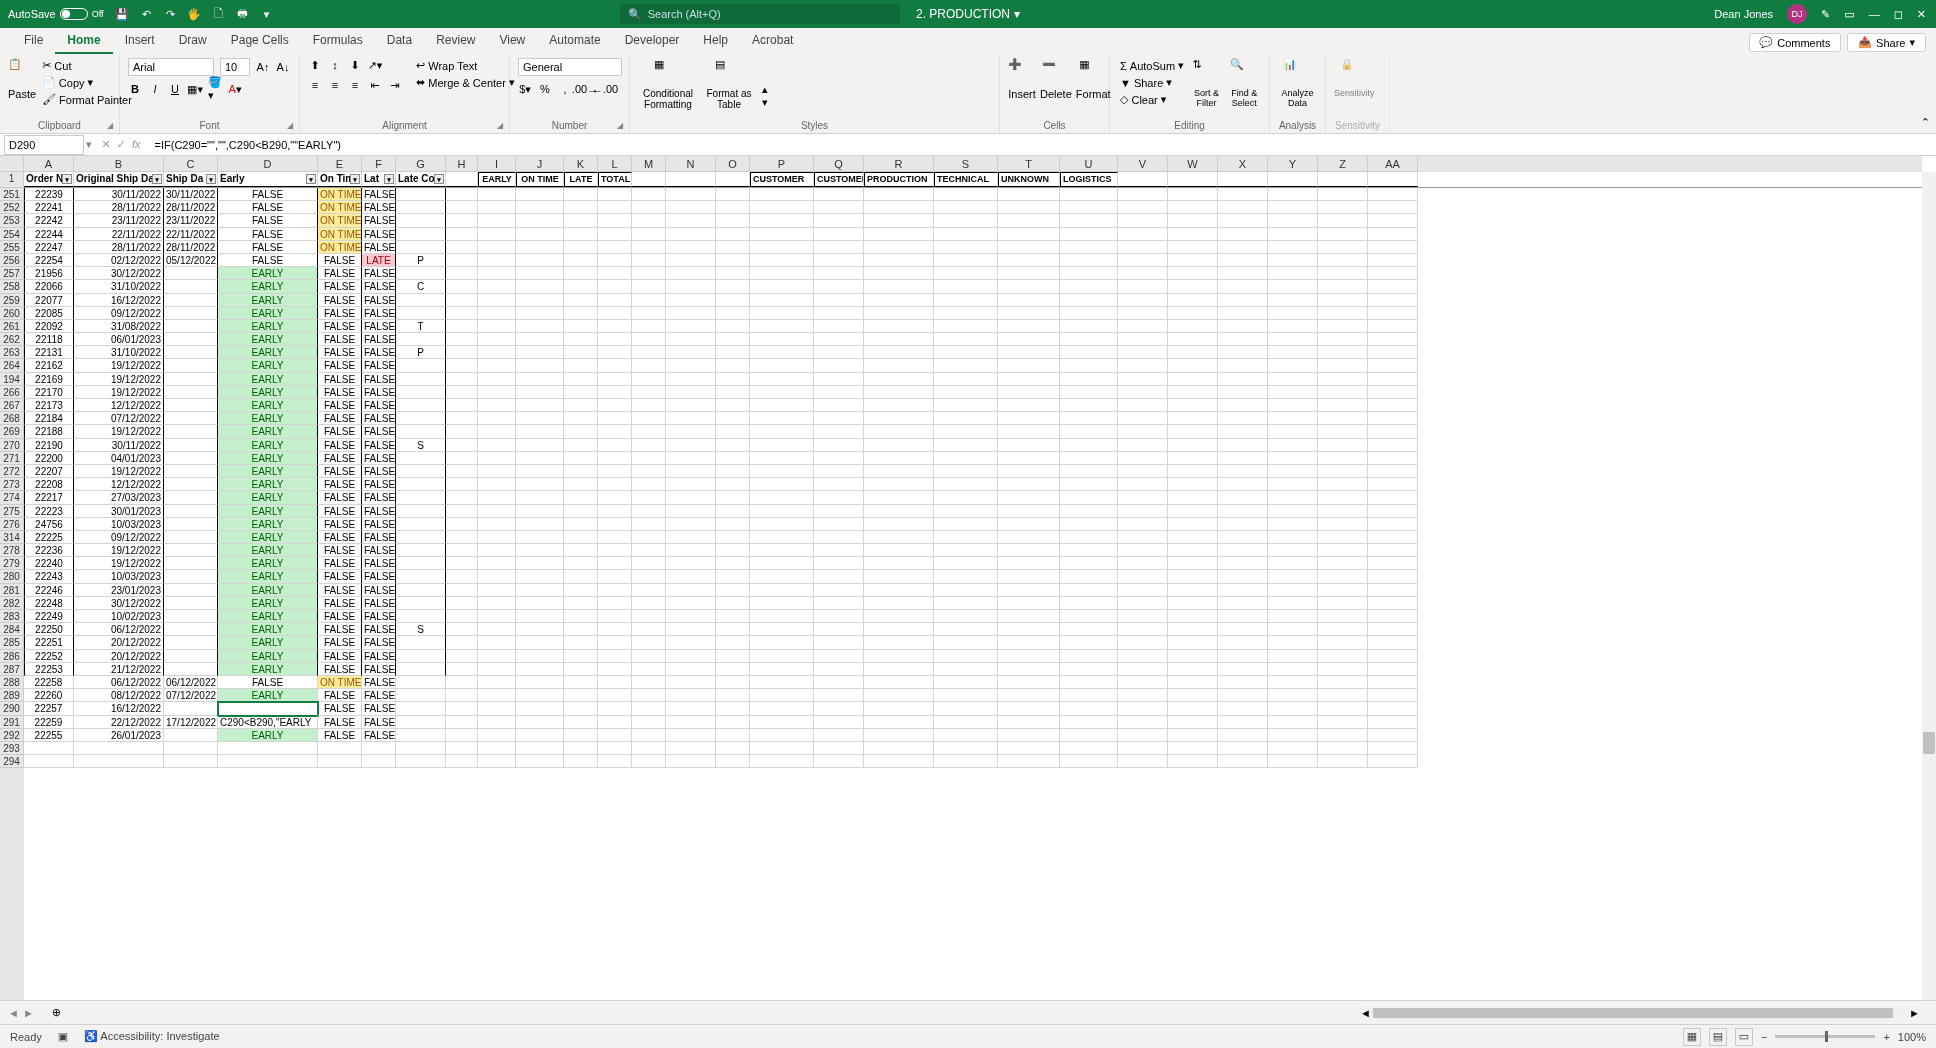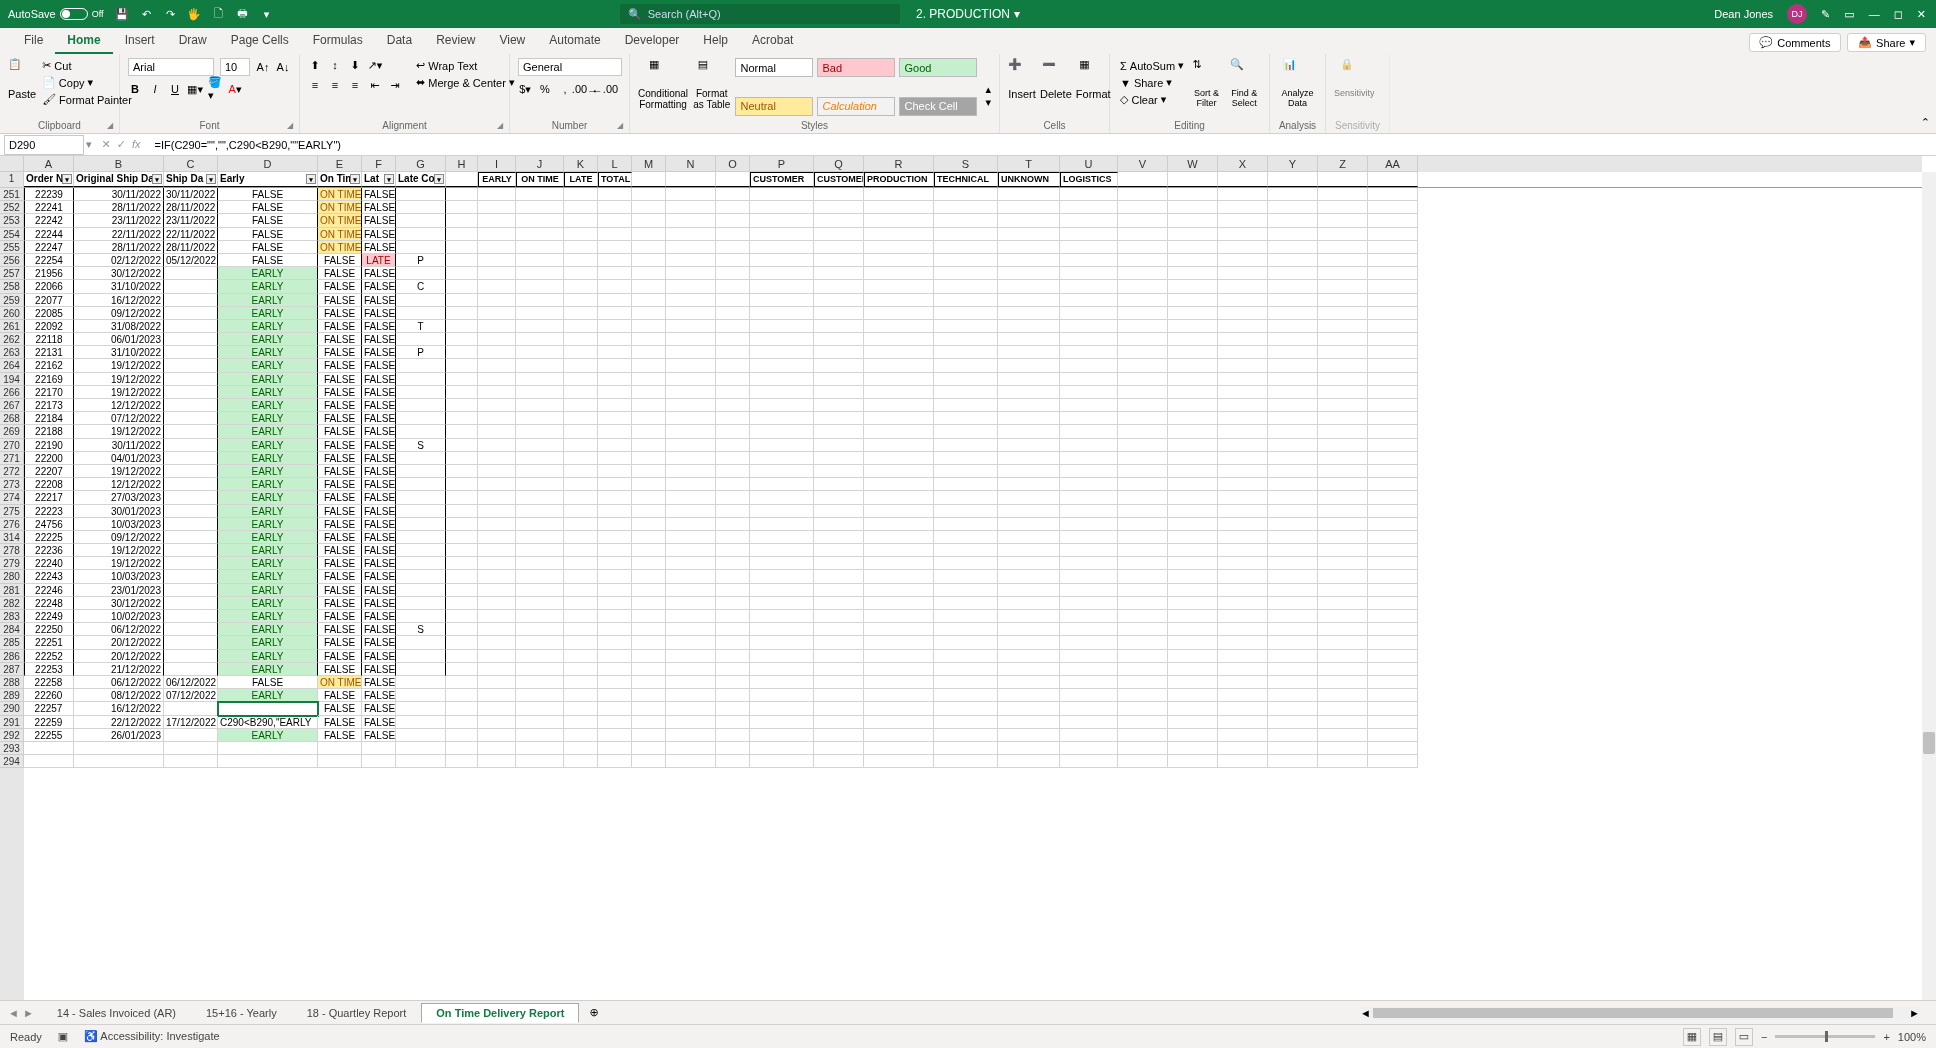--- a/index.html
+++ b/index.html
@@ -237,28 +237,20 @@
 
   <div class="group" style="width:370px">
     <div class="group-body">
       <div class="btncol" style="align-items:center;width:60px">
         <div class="big-icon">▦</div>
           <span style="font-size:10px;text-align:center">Conditional Formatting</span>
       </div>
       <div class="btncol" style="align-items:center;width:54px">
         <div class="big-icon">▤</div>
           <span style="font-size:10px;text-align:center">Format as Table</span>
-      </div>
-      <div style="display:grid;grid-template-columns:80px 80px 80px;gap:2px">
-        <div class="style-cell style-normal">Normal</div>
-        <div class="style-cell style-bad">Bad</div>
-        <div class="style-cell style-good">Good</div>
-        <div class="style-cell style-neutral">Neutral</div>
-        <div class="style-cell style-calc">Calculation</div>
-        <div class="style-cell style-check">Check Cell</div>
       </div>
       <div style="display:flex;flex-direction:column;justify-content:center;margin-left:2px">
         <span>▴</span>
         <span>▾</span>
       </div>
     </div>
     <div class="group-label">Styles</div>
   </div>
 
   <div class="group" style="width:110px">
@@ -1719,26 +1711,20 @@
   <div class="vscroll">
     <div class="vscroll-thumb" style="top:560px;height:22px"></div>
   </div>
 </div>
 
 <div class="sheet-tabs">
   <div class="sheet-nav">
     <span>◄</span>
     <span>►</span>
   </div>
-  <div id="sheet-tabs-container" style="display:flex">
-      <div class="sheet-tab">14 - Sales Invoiced (AR)</div>
-      <div class="sheet-tab">15+16 - Yearly</div>
-      <div class="sheet-tab">18 - Quartley Report</div>
-      <div class="sheet-tab active">On Time Delivery Report</div>
-    </div>
   <span style="margin-left:10px">⊕</span>
   <div class="hscroll">
     <span>◄</span>
       <div style="flex:1;position:relative">
         <div class="hscroll-thumb" style="width:520px;margin-left:2px"></div>
       </div>
       <span>►</span>
   </div>
 </div>
 

